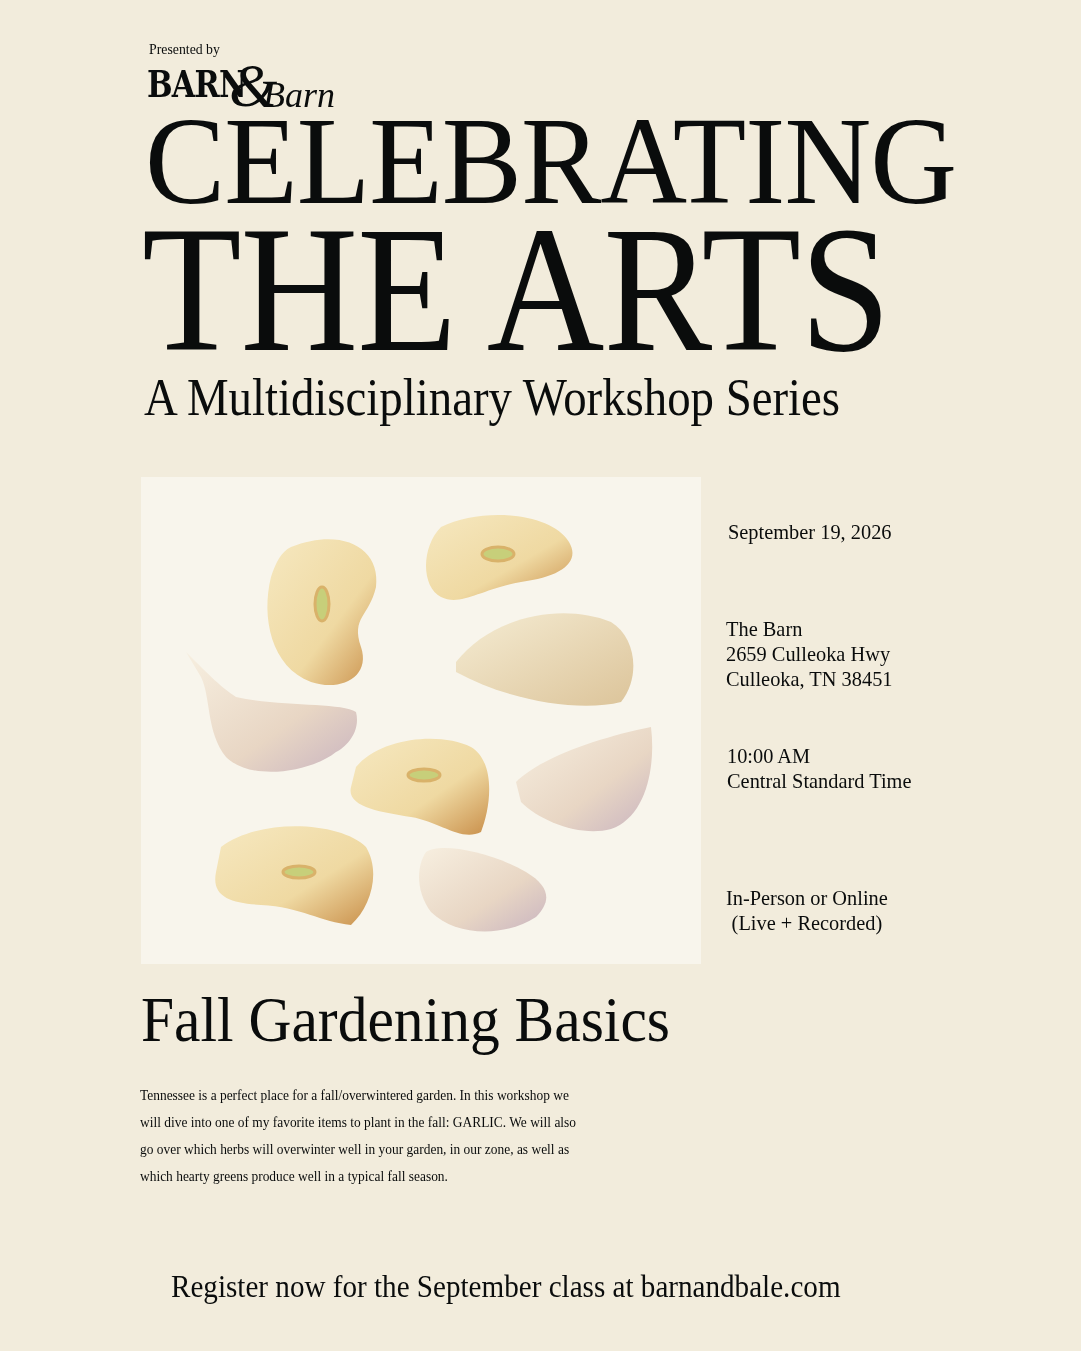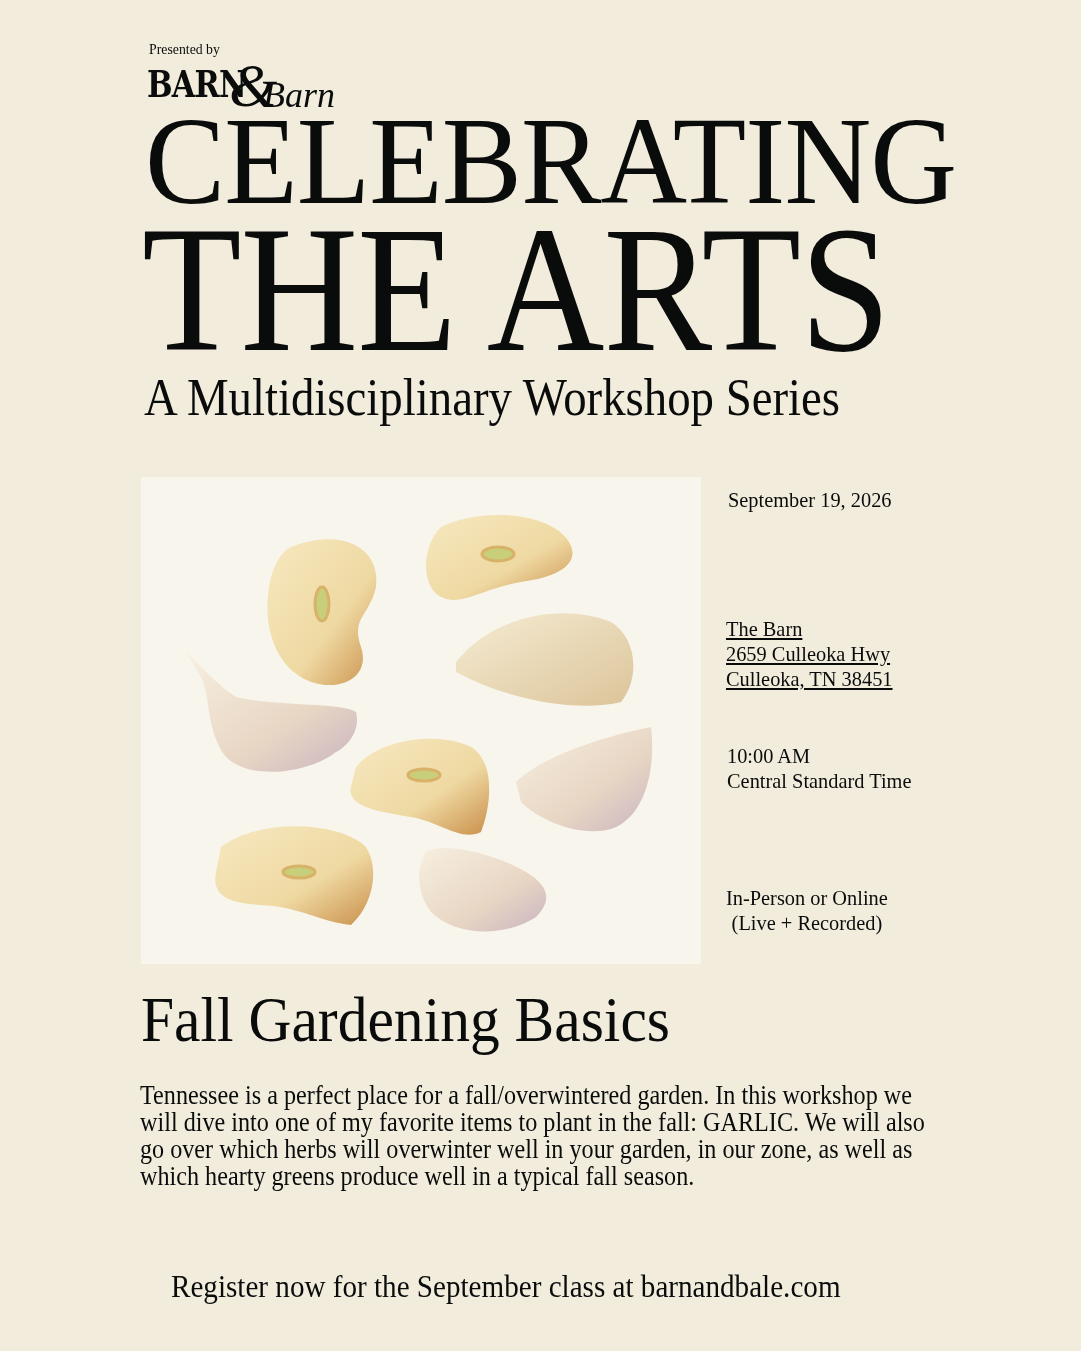--- a/index.html
+++ b/index.html
@@ -40,30 +40,30 @@
   .subtitle {
     left: 144px; top: 372px; font-size: 52px; line-height: 1; white-space: nowrap;
     transform: scaleX(0.90); transform-origin: left top;
   }
   .illustration {
     left: 141px; top: 477px; width: 560px; height: 487px; background: #f8f5ec;
   }
   .illustration svg { width: 100%; height: 100%; display: block; }
   .info { left: 726px; font-size: 21px; line-height: 25px; white-space: nowrap; }
   .info div { transform: scaleX(0.97); transform-origin: left top; }
-  .info-date { top: 488px; left: 728px; }
-  .info-venue { top: 617px; text-decoration: underline; }
+  .info-date { top: 520px; left: 728px; }
+  .info-venue { top: 617px; }
   .info-time { top: 744px; left: 727px; }
   .info-mode { top: 886px; text-align: center; }
   .course-title {
     left: 141px; top: 988px; font-size: 64px; line-height: 1; white-space: nowrap;
     transform: scaleX(0.93); transform-origin: left top;
   }
   .description {
-    left: 140px; top: 1082px; width: 860px; font-size: 27px; line-height: 27px;
+    left: 140px; top: 1082px; width: 860px; font-size: 15px; line-height: 27px;
   }
   .description div { white-space: nowrap; transform: scaleX(0.895); transform-origin: left top; }
   .cta {
     left: 171px; top: 1270px; font-size: 32px; line-height: 1; white-space: nowrap;
     transform: scaleX(0.91); transform-origin: left top;
   }
 </style>
 </head>
 <body>
 

